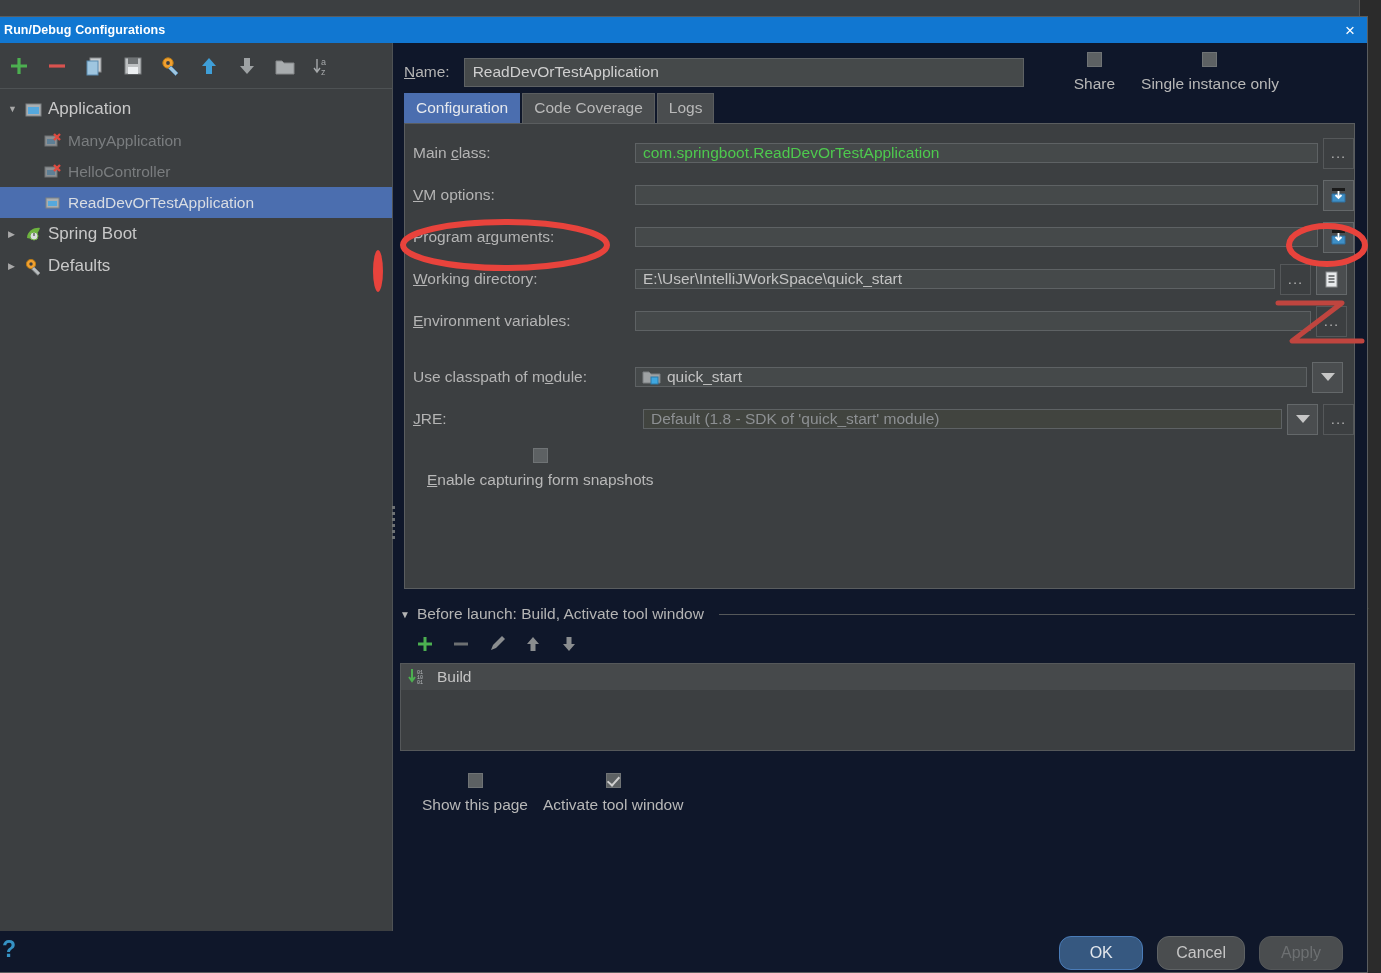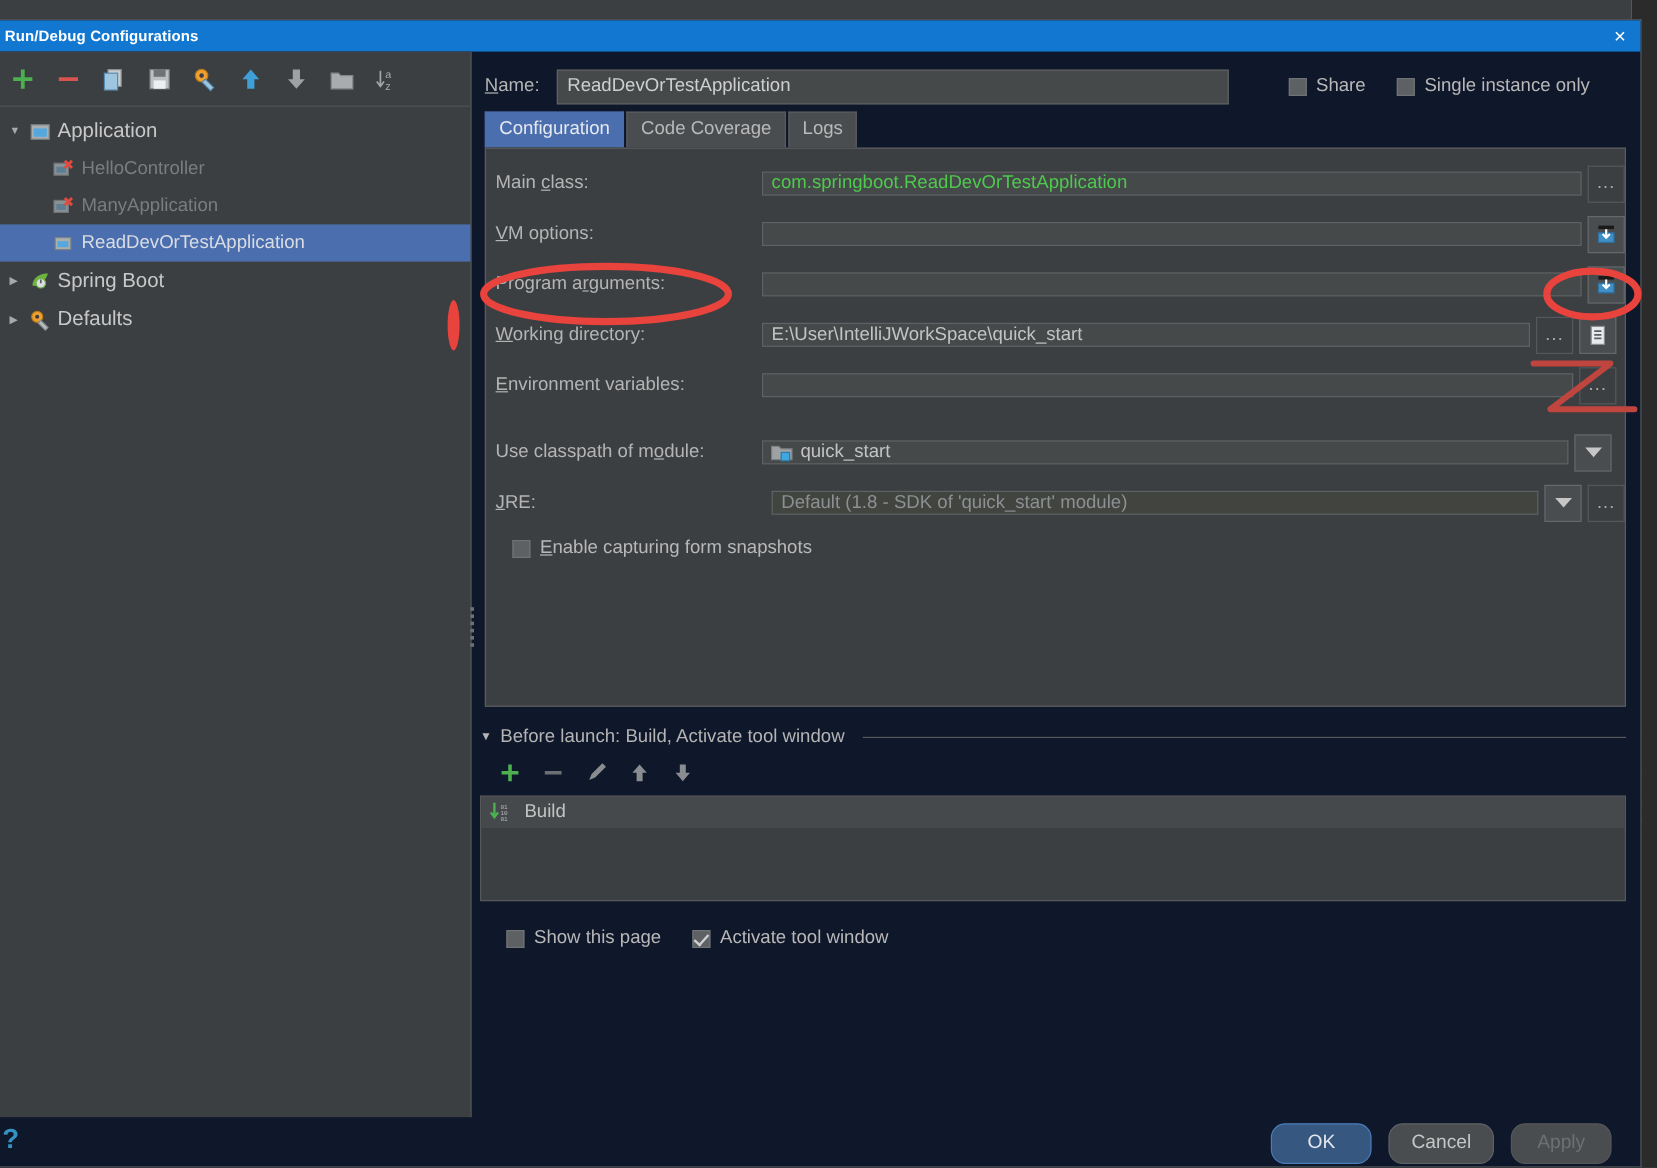--- a/index.html
+++ b/index.html
@@ -103,21 +103,21 @@
   }
   .lbl { color: #b4b4b4; font-size: 15.5px; }
   .lbl u { text-decoration: underline; }
   .name-input {
     margin-left: 14px; width: 560px; height: 29px;
     background: #45494a; border: 1px solid #5e6264;
     color: #cfcfcf; font-size: 15.5px;
     display: flex; align-items: center; padding: 0 8px;
   }
   .hdr-checks { display: flex; align-items: center; gap: 26px; margin-left: 50px; }
-  .chk { display: flex; align-items: center; gap: 8px; cursor: pointer; font-size: 15.5px; color: #b8b8b8; }
+  .chk { display: flex; align-items: center; gap: 8px; cursor: pointer; font-size: 15.5px; color: #b8b8b8; flex-direction: column; }
   .box {
     width: 15px; height: 15px; background: #5d6163;
     border: 1px solid #6f7375; position: relative; flex: 0 0 15px;
   }
   .box.checked::after {
     content: ""; position: absolute; left: 3px; top: 0px;
     width: 5px; height: 10px; border: solid #cfcfcf;
     border-width: 0 2px 2px 0; transform: rotate(42deg);
   }
 
@@ -166,21 +166,21 @@
   
   .before-launch { margin: 16px 12px 0 6px; }
   .bl-header { display: flex; align-items: center; gap: 7px; font-size: 15.5px; color: #b4b4b4; }
   .bl-header .tri { font-size: 10px; color: #b4b4b4; }
   .bl-header .rule { flex: 1; height: 1px; background: #55585a; margin-left: 8px; }
   .bl-toolbar { display: flex; align-items: center; gap: 10px; padding: 8px 0 6px 12px; }
   .bl-tb { width: 26px; height: 26px; display: flex; align-items: center; justify-content: center; cursor: pointer; }
   .bl-list { border: 1px solid #55585a; background: #3c3f41; height: 88px; }
   .bl-item { display: flex; align-items: center; gap: 8px; height: 26px; padding-left: 6px;
              background: #46494b; font-size: 15.5px; color: #c4c4c4; cursor: pointer; }
-  .bottom-checks { display: flex; align-items: center; gap: 26px; margin-top: 22px; padding-left: 22px; }
+  .bottom-checks { display: flex; align-items: center; gap: 15px; margin-top: 22px; padding-left: 22px; }
 
   
   .footer {
     position: absolute; left: 0; bottom: 0; width: 100%; height: 43px;
     display: flex; align-items: center; justify-content: flex-end;
     padding-right: 24px; gap: 14px;
   }
   .dlg-btn {
     min-width: 84px; height: 34px; padding: 0 18px;
     display: flex; align-items: center; justify-content: center;
@@ -310,32 +310,32 @@
           </div>
 
           <div class="tree-row child dim">
             <span class="ticon">
               <svg width="19" height="19" viewBox="0 0 19 19">
                 <rect x="1" y="5" width="12" height="10" fill="#8c9093" stroke="#707477"></rect>
                 <rect x="3" y="8" width="8" height="5" fill="#5d7f96"></rect>
                 <path d="M10 3 l6 6 M16 3 l-6 6" stroke="#e04a3f" stroke-width="2.4"></path>
               </svg>
             </span>
-            <span class="tlabel">HelloController</span>
+            <span class="tlabel">ManyApplication</span>
           </div>
 
           <div class="tree-row child dim">
             <span class="ticon">
               <svg width="19" height="19" viewBox="0 0 19 19">
                 <rect x="1" y="5" width="12" height="10" fill="#8c9093" stroke="#707477"></rect>
                 <rect x="3" y="8" width="8" height="5" fill="#5d7f96"></rect>
                 <path d="M10 3 l6 6 M16 3 l-6 6" stroke="#e04a3f" stroke-width="2.4"></path>
               </svg>
             </span>
-            <span class="tlabel">ManyApplication</span>
+            <span class="tlabel">HelloController</span>
           </div>
 
           <div class="tree-row child selected">
             <span class="ticon">
               <svg width="19" height="19" viewBox="0 0 19 19">
                 <rect x="2" y="5" width="13" height="10" fill="#a9aeb1" stroke="#7e8284"></rect>
                 <rect x="4" y="8" width="9" height="5" fill="#55a8dd"></rect>
               </svg>
             </span>
             <span class="tlabel">ReadDevOrTestApplication</span>

